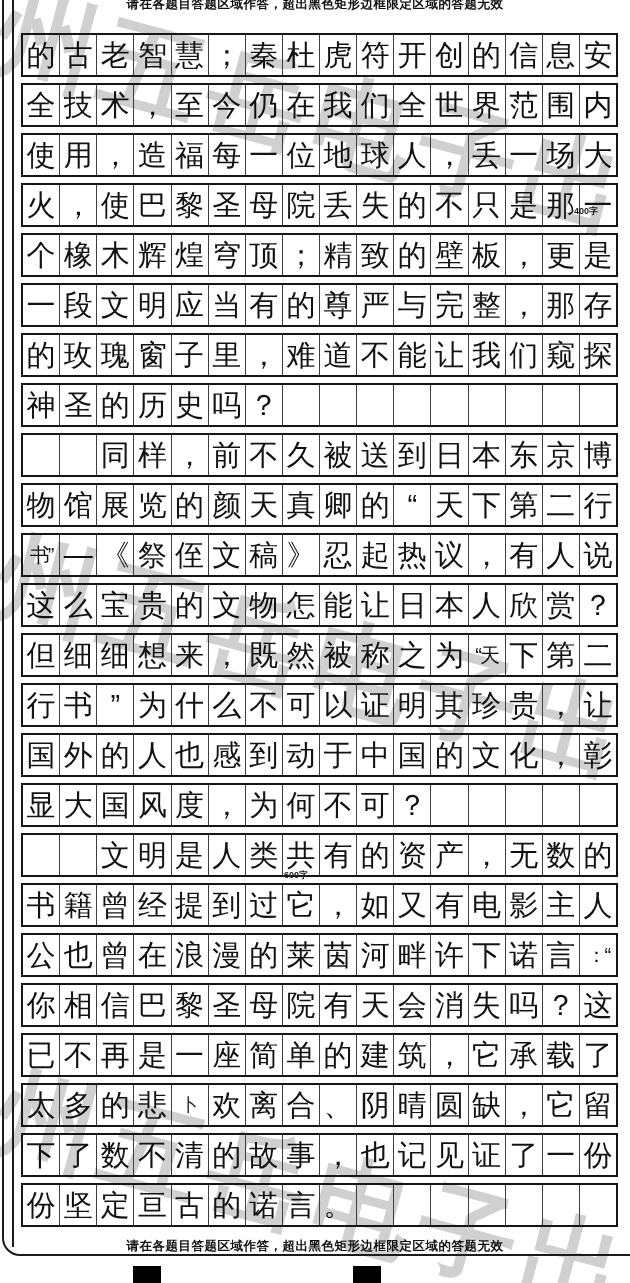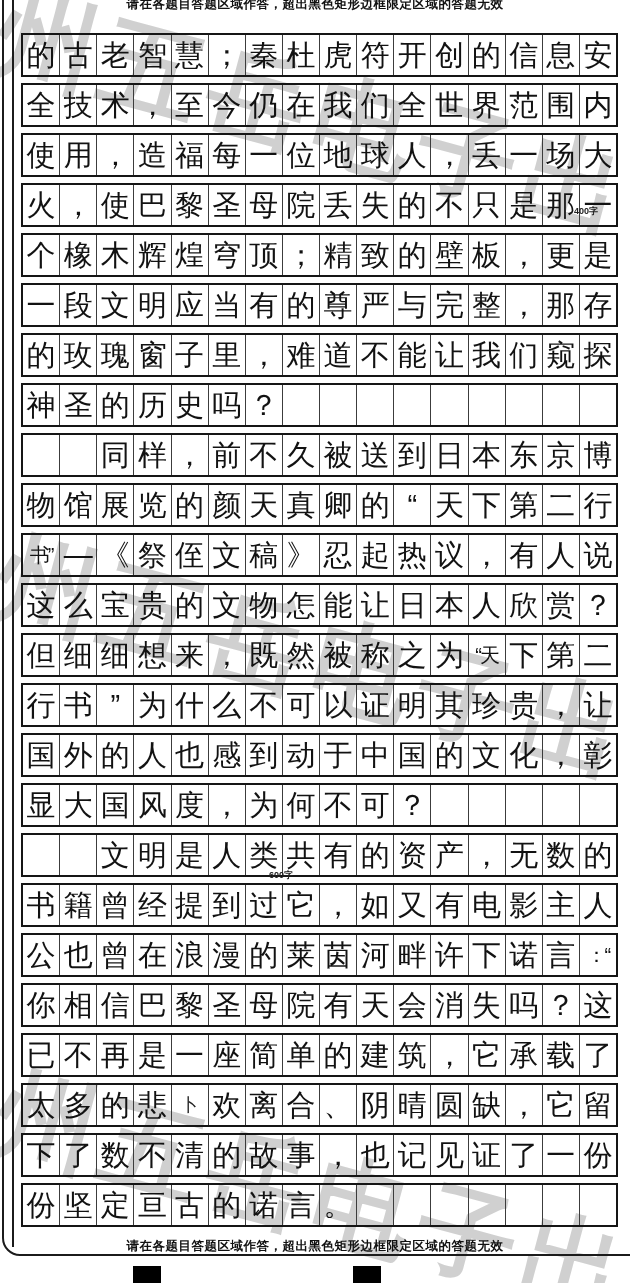--- a/index.html
+++ b/index.html
@@ -85,21 +85,21 @@
   .grid-cell.stray{font-size:18px;color:#222;}
   
   .count-marker{
     position:absolute;
     font-size:9px;
     color:#222;
     z-index:3;
     font-weight:bold;
   }
   .count-marker.m400{left:574px;top:205px;}
-  .count-marker.m600{left:269px;top:869px;}
+  .count-marker.m600{left:284px;top:869px;}
   
   .reg-mark{
     position:absolute;
     width:28px;height:18px;
     background:#000;
     top:1266px;
     z-index:3;
   }
   .reg-mark.left{left:133px;}
   .reg-mark.right{left:353px;}

